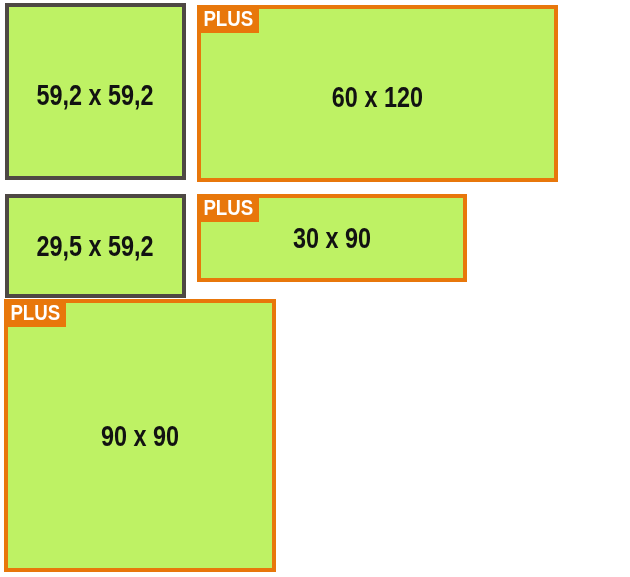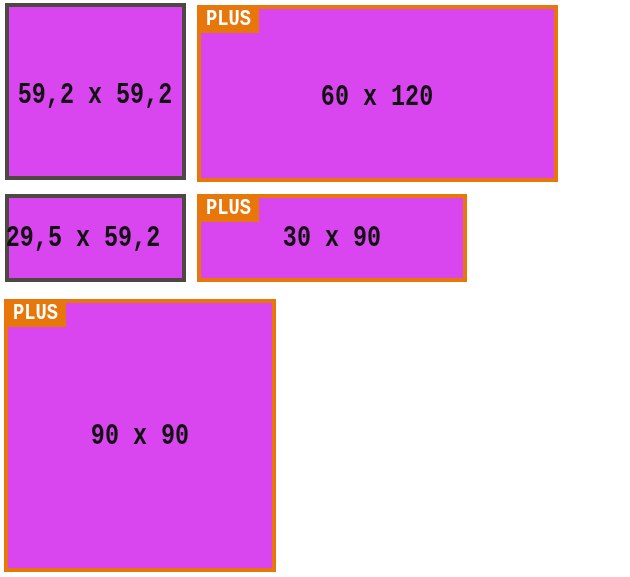--- a/index.html
+++ b/index.html
@@ -14,22 +14,21 @@
     background: #ffffff;
     font-family: "Liberation Sans", sans-serif;
     overflow: hidden;
   }
   .tile {
     position: absolute;
     box-sizing: border-box;
     display: flex;
     align-items: center;
     justify-content: center;
-    background: #d946ef;
-    font-family: Liberation Mono, monospace;
+    background: #bef264;
   }
   .tile.neutral { border: 4px solid var(--neutral, #4E4844); }
   .tile.plus    { border: 4px solid var(--accent, #E8770B); }
 
   .size-label {
     font-weight: bold;
     font-size: 30px;
     color: var(--label, #121212);
     display: inline-block;
     transform: scaleX(0.78);
@@ -53,21 +52,21 @@
     font-size: 22px;
     display: inline-block;
     transform: scaleX(0.85);
     transform-origin: center;
     white-space: nowrap;
   }
 
   
   #t1 { left: 5px;   top: 3px;   width: 181px; height: 177px; }
   #t2 { left: 197px; top: 5px;   width: 361px; height: 177px; }
-  #t3 { left: 5px;   top: 194px; width: 181px; height: 88px; justify-content: flex-end; }
+  #t3 { left: 5px;   top: 194px; width: 181px; height: 104px; }
   #t4 { left: 197px; top: 194px; width: 270px; height: 88px; }
   #t5 { left: 4px;   top: 299px; width: 272px; height: 273px; }
   .row1 { padding-top: 6px; }
 </style>
 </head>
 <body>
 
 <div class="canvas">
 
   <div id="t1" class="tile neutral row1">

